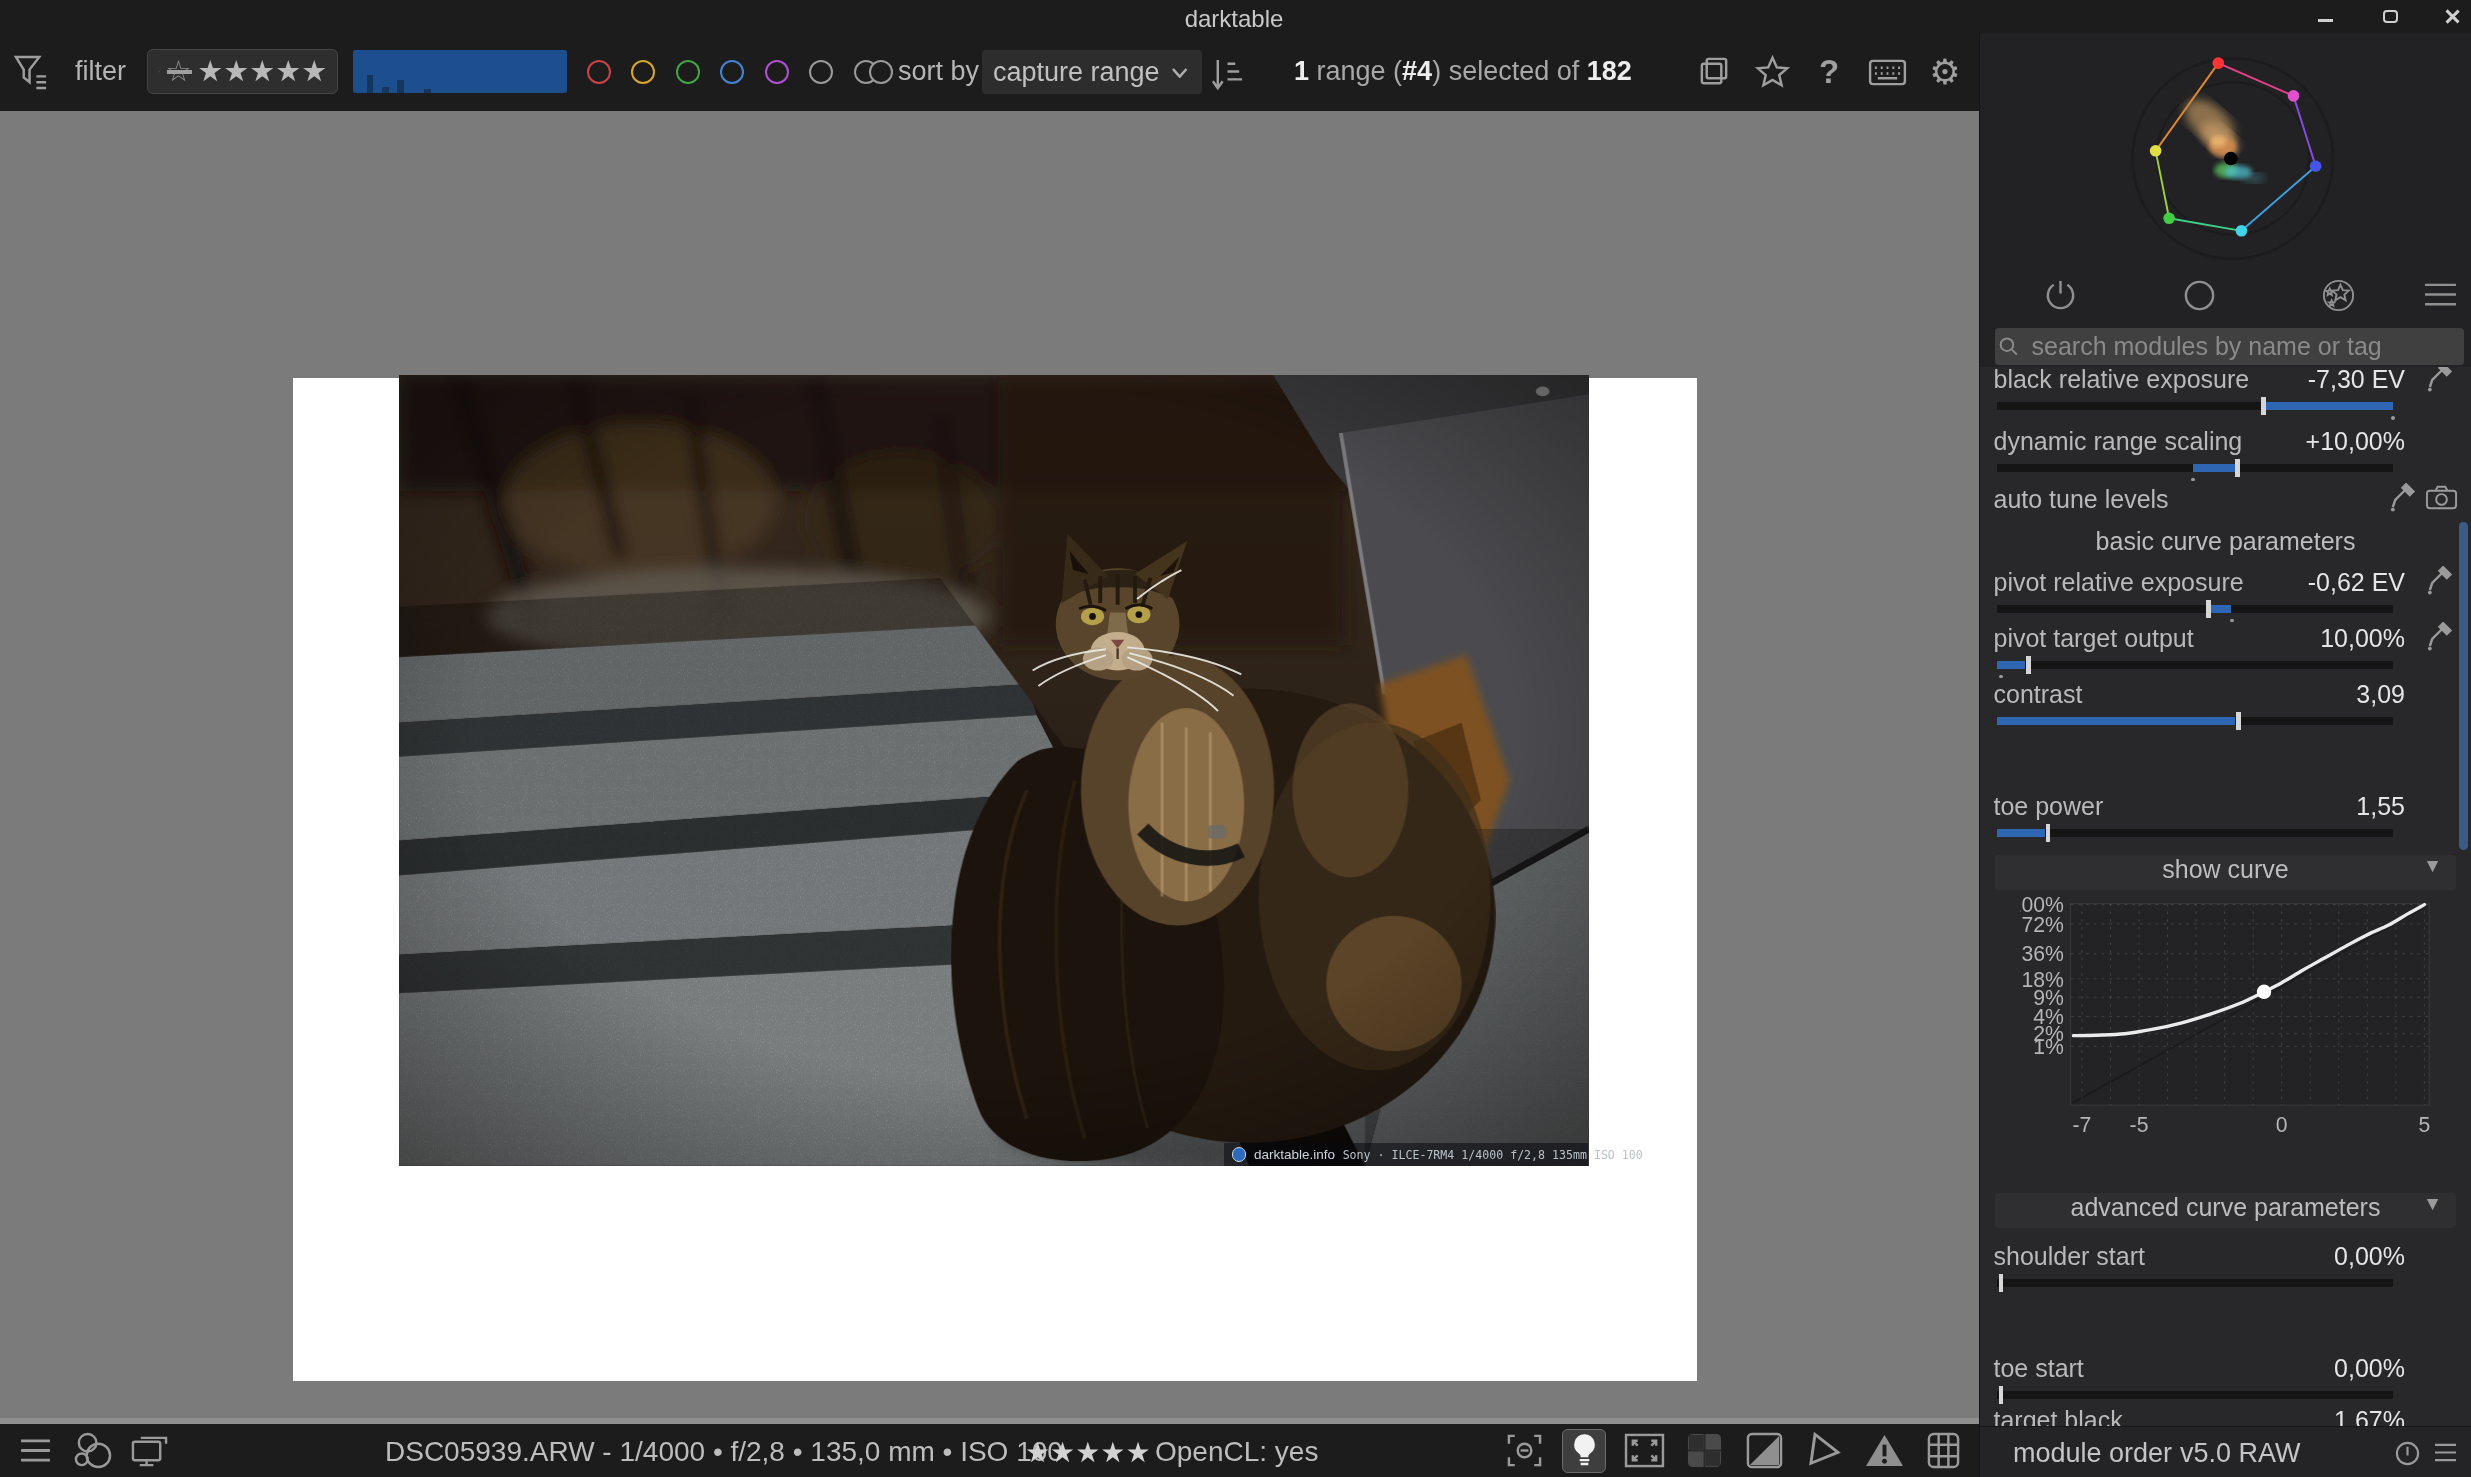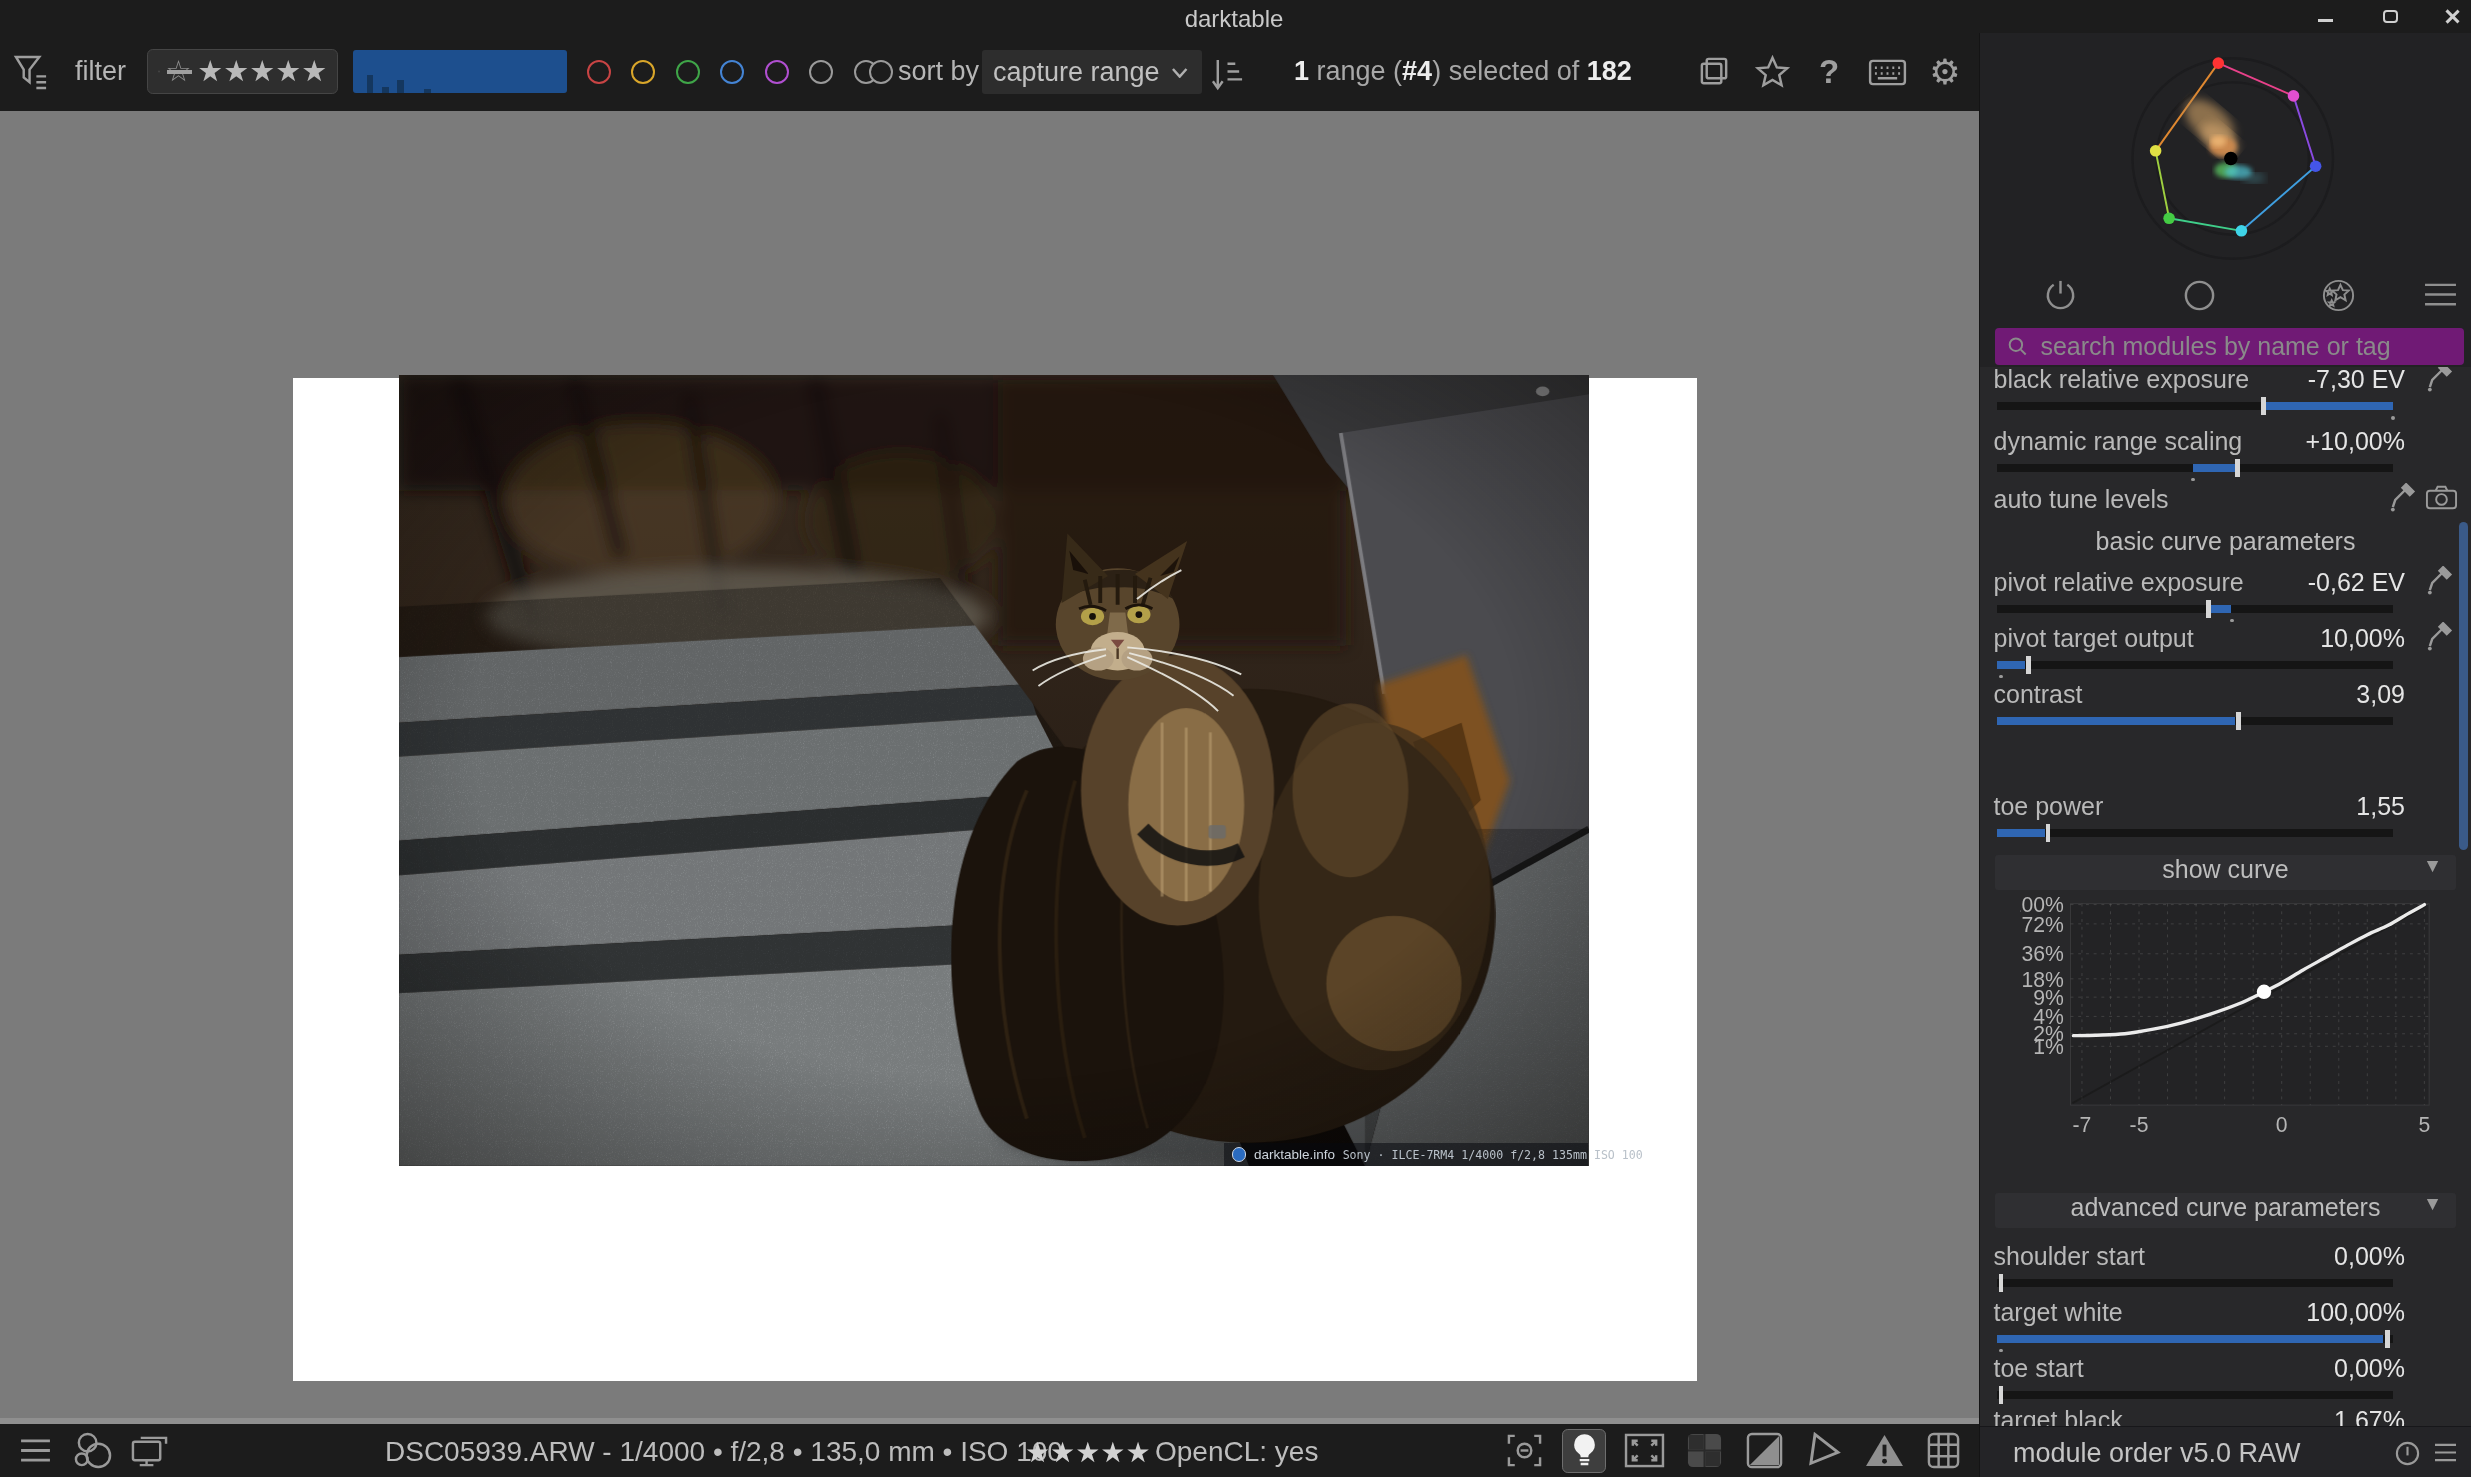--- a/index.html
+++ b/index.html
@@ -42,21 +42,21 @@
   .cansep{position:absolute;left:0;top:1418px;width:1979px;height:5.8px;background:#8f8f8f;}
   
   .bottombar{position:absolute;left:0;top:1424px;width:1979px;height:53px;background:#1c1c1c;}
   .bbtext{position:absolute;top:11.6px;font-size:28px;color:#bdbdbd;white-space:pre;}
   .bbicon{position:absolute;top:4.8px;width:44px;height:44px;display:flex;align-items:center;justify-content:center;color:#9a9a9a;border-radius:5.8px;}
   .bbicon.active{background:#3e3e3e;border:1px solid #6e6e6e;}
   
   .panel{position:absolute;left:1979px;top:33px;width:492px;height:1444px;background:#222224;border-left:1px solid #141414;}
   .scope{position:absolute;left:0;top:5.8px;}
   .grpicon{position:absolute;top:241px;width:48px;height:42px;display:flex;align-items:center;justify-content:center;color:#8f8f8f;}
-  .search{position:absolute;left:15.4px;top:295px;width:469px;height:37px;background:#701a75;border-radius:3.9px;display:flex;align-items:center;padding:0 12px;gap:9.7px;}
+  .search{position:absolute;left:15.4px;top:295px;width:469px;height:37px;background:#404040;border-radius:3.9px;display:flex;align-items:center;padding:0 3px;gap:9.7px;}
   .search input{background:transparent;border:none;outline:none;color:#909090;font-size:25px;width:100%;font-family:inherit;}
   .search input::placeholder{color:#8a8a8a;opacity:1;}
   .modlist{position:absolute;left:0;top:334px;right:0;bottom:51px;background:#28282a;overflow:hidden;}
   .mrow{position:absolute;left:0;width:100%;height:56px;}
   .mlabel{position:absolute;left:13.5px;top:0;font-size:25px;color:#b9b9b9;white-space:nowrap;}
   .mvalue{position:absolute;right:66px;top:0;font-size:25px;color:#e5e5e5;}
   .track{position:absolute;left:17.4px;top:37px;width:396px;height:7.7px;background:#151515;}
   .fill{position:absolute;top:0;height:7.7px;background:#2f66b3;}
   .handle{position:absolute;top:-4.8px;width:4.8px;height:17.4px;background:#d6d6d6;}
   .defdot{position:absolute;top:13.5px;width:3.9px;height:3.9px;border-radius:50%;background:#9a9a9a;}
@@ -623,29 +623,20 @@
       </div>
 
       <div class="mrow" style="top:875px">
         <div class="mlabel">shoulder start</div>
         <div class="mvalue">0,00%</div>
         <div class="track">
           <div class="handle" style="left:0.3%"></div>
         </div>
       </div>
 
-      <div class="mrow" style="top:931px">
-        <div class="mlabel">target white</div>
-        <div class="mvalue">100,00%</div>
-        <div class="track">
-          <div class="fill" style="left:0;width:97.5%"></div>
-            <div class="handle" style="left:98%"></div>
-          <div class="defdot" style="left:0.5%"></div>
-        </div>
-      </div>
 
       <div class="mrow" style="top:987px">
         <div class="mlabel">toe start</div>
         <div class="mvalue">0,00%</div>
         <div class="track">
           <div class="handle" style="left:0.3%"></div>
         </div>
       </div>
 
       <div class="mrow" style="top:1039px">

